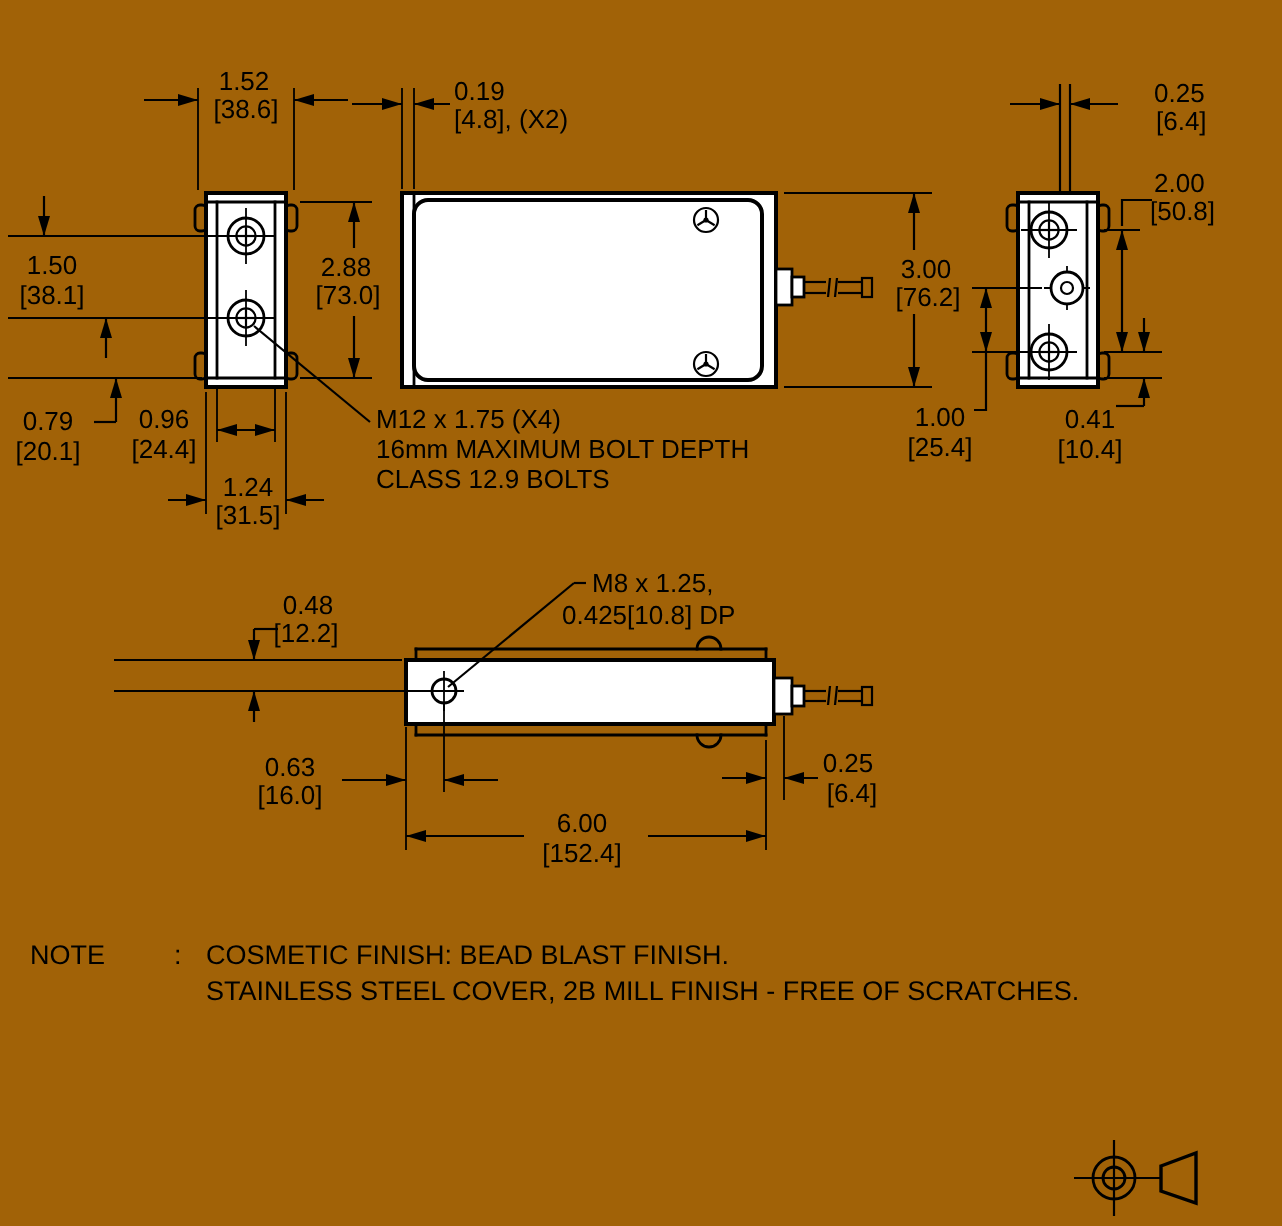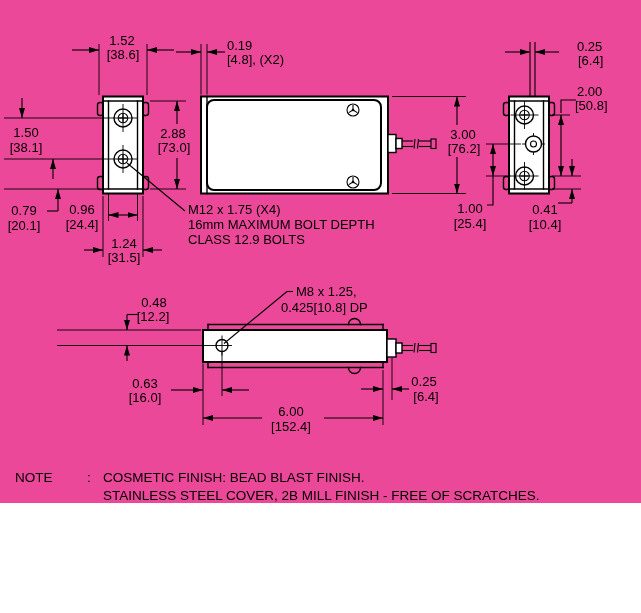--- a/index.html
+++ b/index.html
@@ -1,16 +1,16 @@
 <!DOCTYPE html>
 <html><head>
 <meta charset="utf-8">
 <style>
   html,body{margin:0;padding:0;background:#ffffff;}
-  .stage{width:641px;height:503px;position:relative;background:#ec4899;}
+  .stage{width:641px;height:613px;position:relative;background:#a16207;}
   svg{display:block;}
   .ol{stroke:#000;stroke-width:2;fill:none;stroke-linecap:square;}
   .ml{stroke:#000;stroke-width:1.4;fill:none;stroke-linecap:square;}
   .tl{stroke:#000;stroke-width:1.1;fill:none;stroke-linecap:butt;}
   .xl{stroke:#000;stroke-width:0.9;fill:none;stroke-linecap:butt;}
   .fw{fill:#ffffff;}
   text{font-family:"Liberation Sans", sans-serif;fill:#000;}
   .dt{font-size:13px;}
   .nt{font-size:13.5px;}
   .am{text-anchor:middle;}

